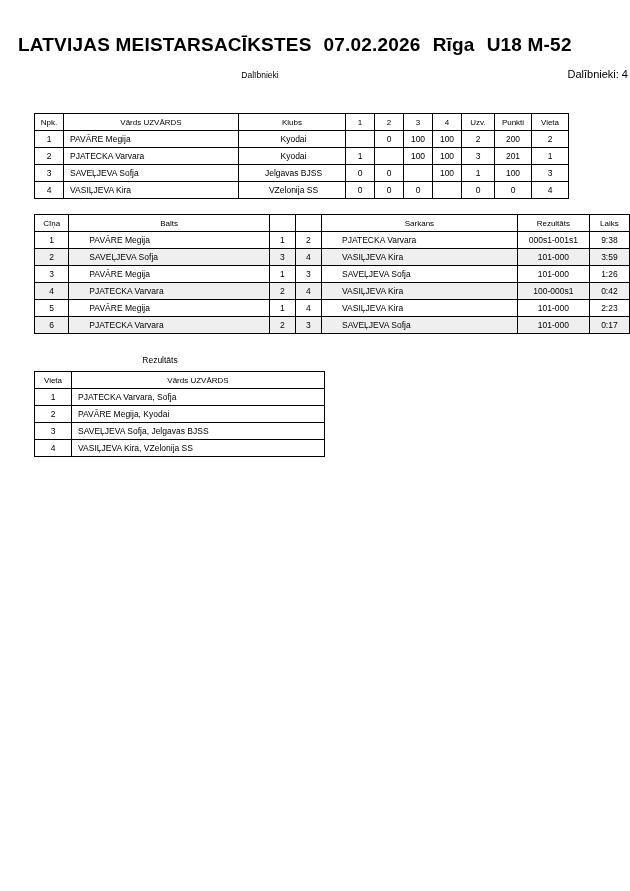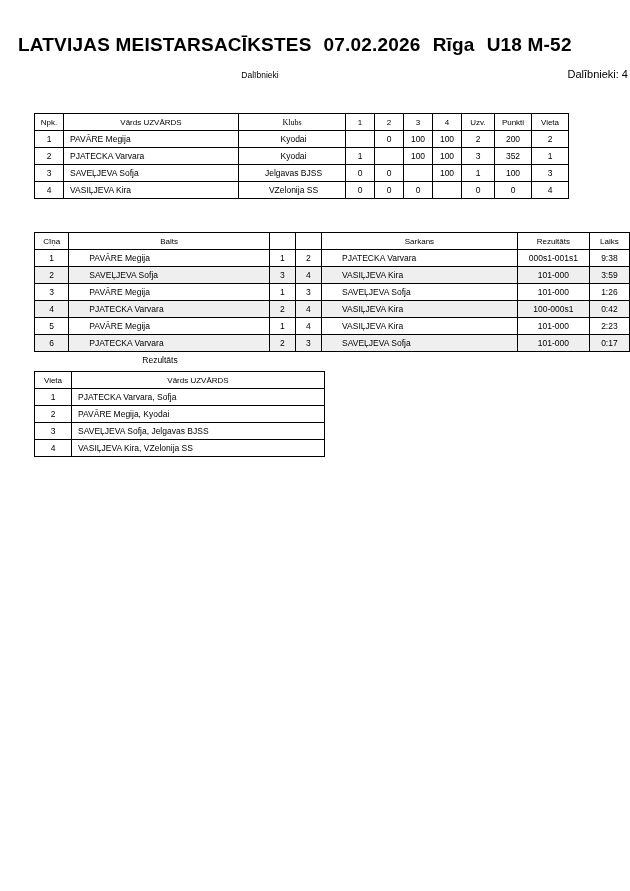--- a/index.html
+++ b/index.html
@@ -68,30 +68,30 @@
     left: 34px;
     top: 89px;
     margin-top: 24px;
   }
   .tbl-participants th { text-align: center; font-size: 8px; }
   .tbl-participants td { text-align: center; }
   .tbl-participants td.name { text-align: left; padding-left: 6px; }
   .tbl-participants td.club { text-align: center; padding-left: 6px; }
   .c-np { width: 22px; }
   .c-name { width: 168px; }
-  .c-club { width: 100px; font-family: Liberation Serif, serif; }
+  .c-club { width: 100px; }
   .c-score { width: 22px; }
   .c-uzv { width: 26px; }
   .c-pts { width: 30px; }
   .c-vieta { width: 30px; }
 
   .tbl-fights {
     position: absolute;
     left: 34px;
-    top: 232px;
+    top: 214px;
   }
   .tbl-fights th { text-align: center; font-size: 8px; }
   .tbl-fights td { text-align: center; }
   .tbl-fights td.white, .tbl-fights td.red { text-align: left; padding-left: 20px; }
   .f-cina { width: 28px; }
   .f-balts { width: 200px; }
   .f-num { width: 20px; }
   .f-sarkans { width: 195px; }
   .f-rez { width: 66px; }
   .f-laiks { width: 34px; }
@@ -150,21 +150,21 @@
       </tr>
       <tr>
         <td>2</td>
         <td class="name">PJATECKA Varvara</td>
         <td class="club">Kyodai</td>
         <td>1</td>
         <td></td>
         <td>100</td>
         <td>100</td>
         <td>3</td>
-        <td>352</td>
+        <td>201</td>
         <td>1</td>
       </tr>
       <tr>
         <td>3</td>
         <td class="name">SAVEĻJEVA Sofja</td>
         <td class="club">Jelgavas BJSS</td>
         <td>0</td>
         <td>0</td>
         <td></td>
         <td>100</td>

